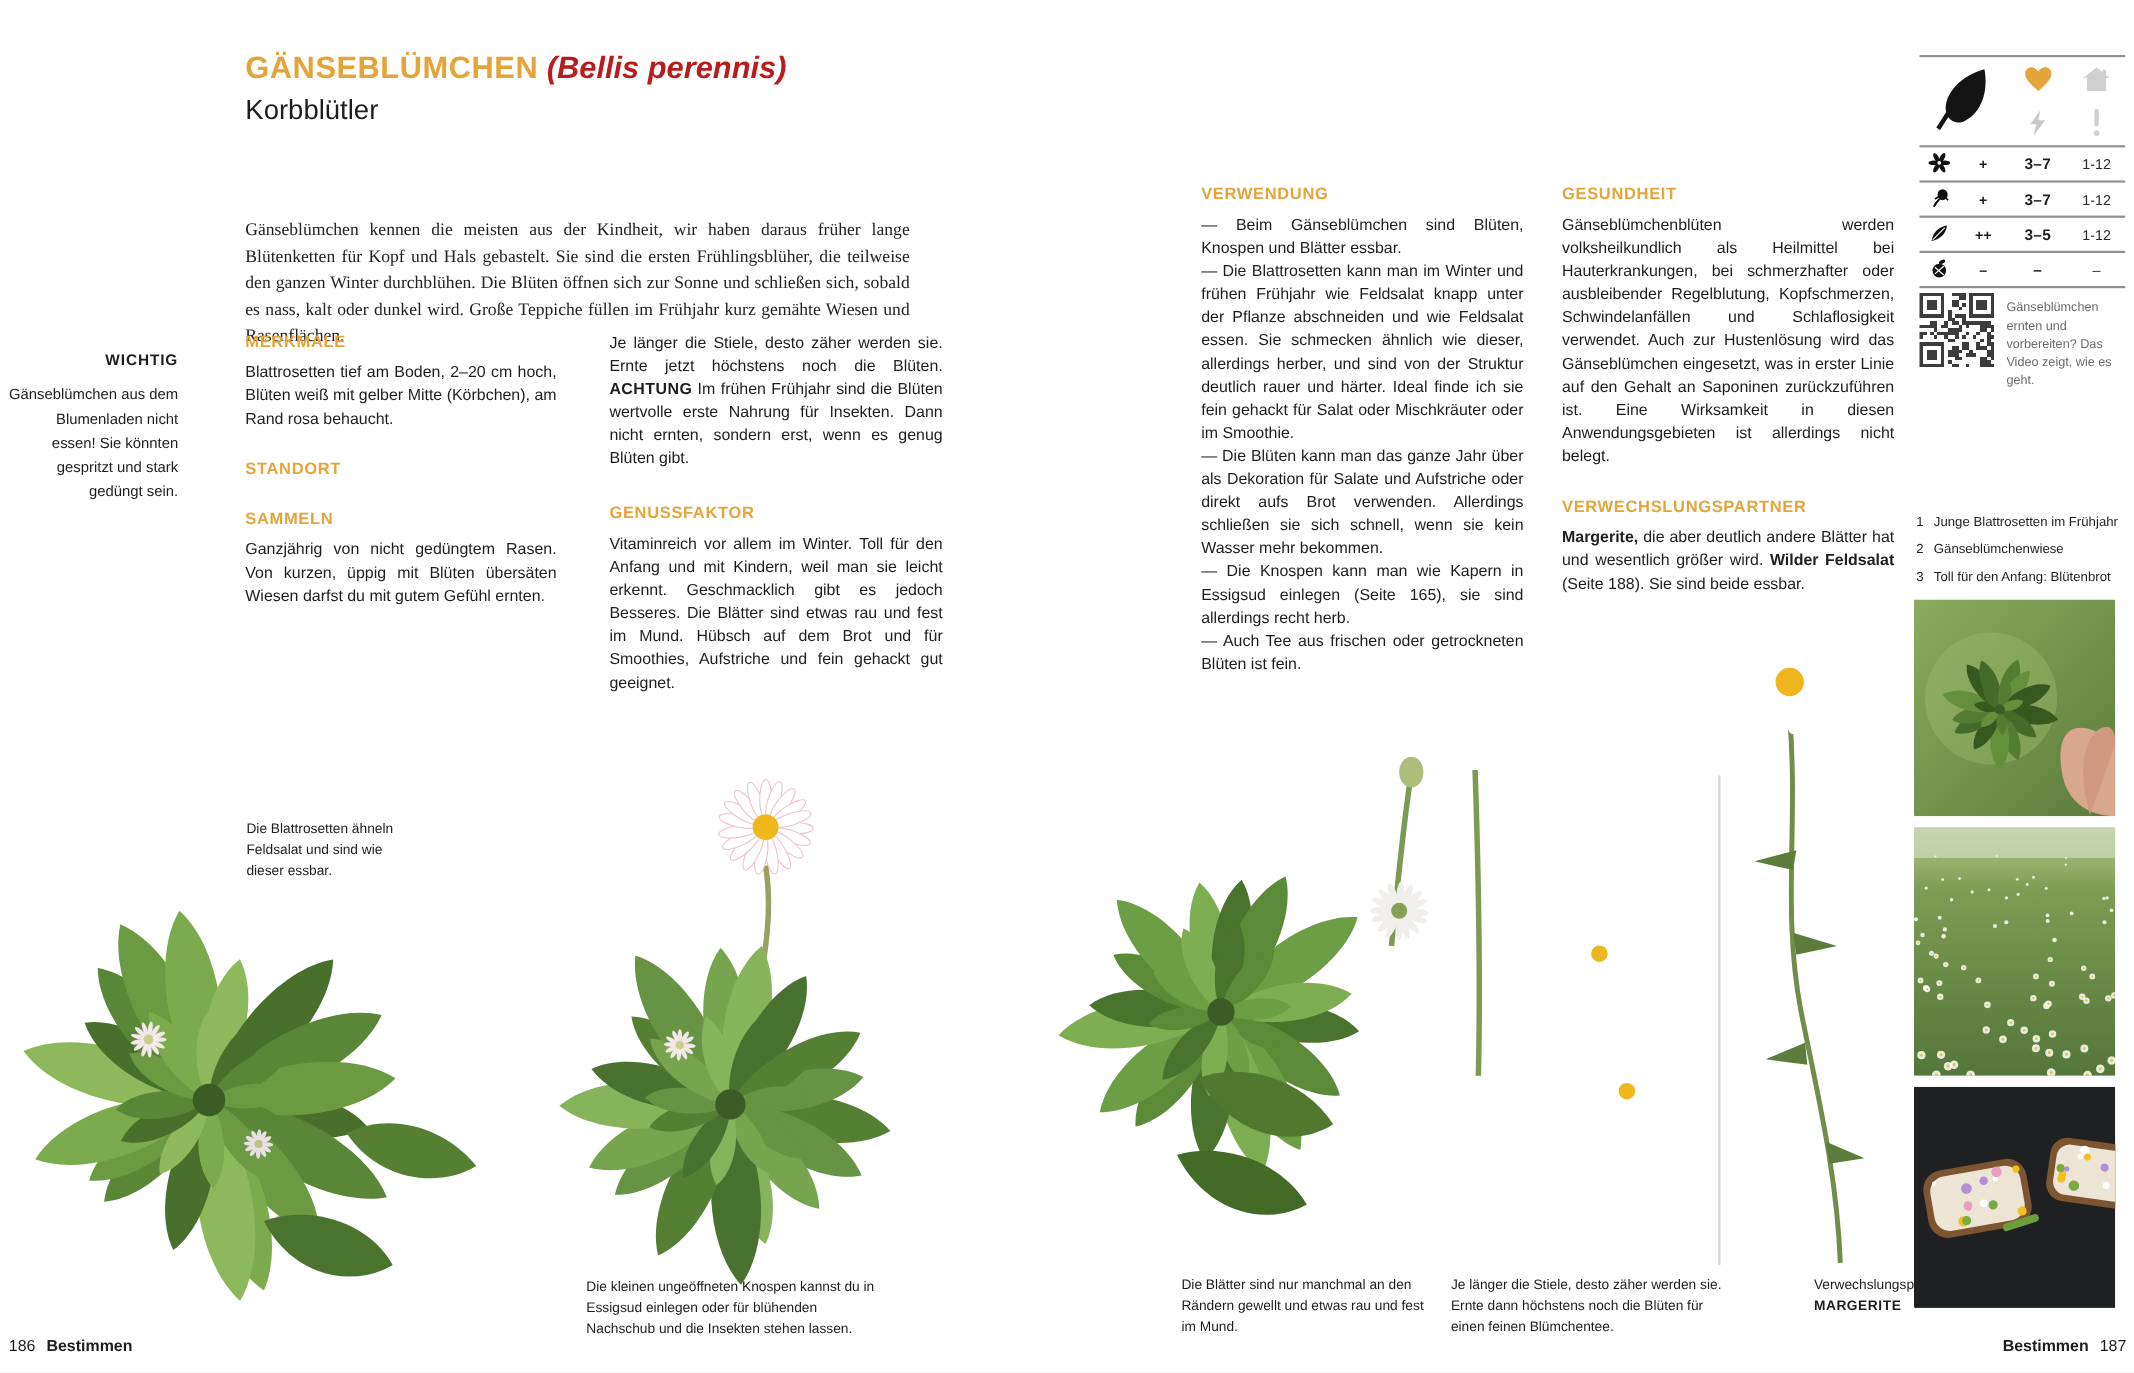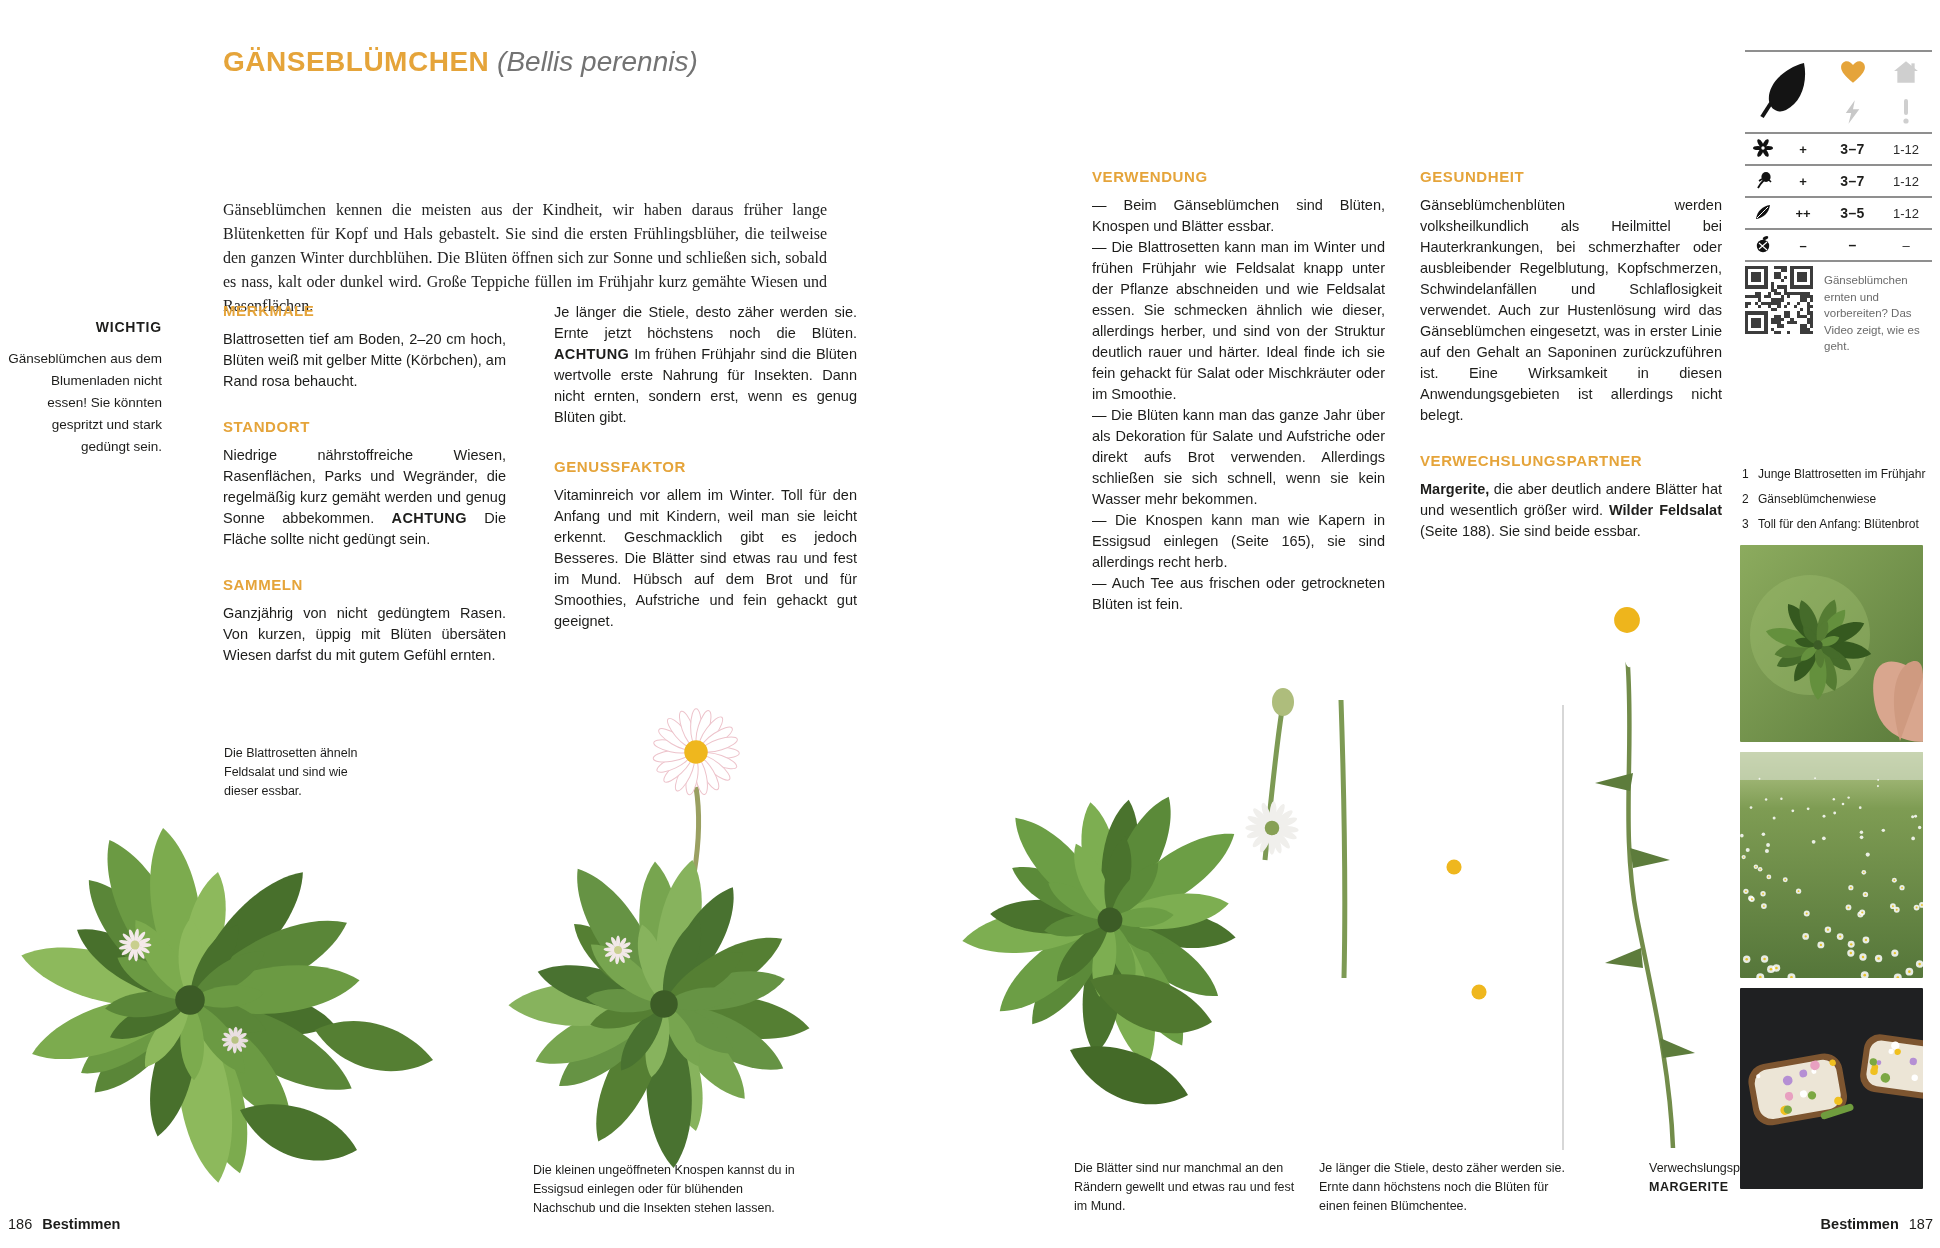--- a/index.html
+++ b/index.html
@@ -4,21 +4,21 @@
 <style>
   html,body{margin:0;padding:0;background:#e8e8e8;}
   .spread{position:relative;width:1940px;height:1248px;background:#ffffff;overflow:hidden;
           font-family:"Liberation Sans",sans-serif;color:#1d1d1b;}
   .abs{position:absolute;}
 
   
   h1,h2,h3,p{margin:0;padding:0;font-weight:normal;}
   .title-line{font-size:28px;line-height:1.15;}
   .title-main{color:var(--accent);font-weight:700;letter-spacing:.5px;}
-  .title-latin{font-style:italic;font-weight:400;color:#737373;}
+  .title-latin{font-style:italic;font-weight:700;color:#b91c1c;}
   .title-family{font-size:25px;margin-top:8px;}
 
   .intro{width:604px;font-family:"Liberation Serif",serif;font-size:16px;line-height:24px;
          text-align:justify;color:#222;}
 
   .margin-note{width:154px;font-size:13.5px;line-height:22px;}
   .margin-note .mn-title{font-weight:700;font-size:14px;letter-spacing:.8px;margin-bottom:10px;}
 
   .col{font-size:14.5px;line-height:21px;text-align:justify;}
   .col .sec{margin-bottom:24px;}
@@ -59,37 +59,37 @@
 </head>
 <body>
 
 <div class="spread" style="--accent:#e5a43a;">
 
   <header class="abs" style="left:223px;top:46px;">
     <h1 class="title-line">
       <span class="title-main">GÄNSEBLÜMCHEN</span>
       <span class="title-latin">(Bellis perennis)</span>
     </h1>
+    <h2 class="title-family">Korbblütler</h2>
   </header>
 
   <p class="intro abs" style="left:223px;top:198px;">Gänseblümchen kennen die meisten aus der Kindheit, wir haben daraus früher lange Blütenketten für Kopf und Hals gebastelt. Sie sind die ersten Frühlingsblüher, die teilweise den ganzen Winter durchblühen. Die Blüten öffnen sich zur Sonne und schließen sich, sobald es nass, kalt oder dunkel wird. Große Teppiche füllen im Frühjahr kurz gemähte Wiesen und Rasenflächen.</p>
 
   <aside class="margin-note abs" style="left:8px;top:316px;text-align:right;">
     <div class="mn-title">WICHTIG</div>
     <p>Gänseblümchen aus dem Blumenladen nicht essen! Sie könnten gespritzt und stark gedüngt sein.</p>
   </aside>
 
   <div class="col abs" style="left:223px;top:300px;width:283px;">
     <div class="sec">
       <h3 class="sec-title">MERKMALE</h3>
       <p>Blattrosetten tief am Boden, 2–20 cm hoch, Blüten weiß mit gelber Mitte (Körbchen), am Rand rosa behaucht.</p>
     </div>
     <div class="sec">
       <h3 class="sec-title">STANDORT</h3>
-      <p><span>Niedrige nährstoffreiche Wiesen, Rasenflächen, Parks und Wegränder, die regelmäßig kurz gemäht werden und genug Sonne abbekommen. </span><span class="warn">ACHTUNG</span><span>  Die Fläche sollte nicht gedüngt sein.</span></p>
     </div>
     <div class="sec">
       <h3 class="sec-title">SAMMELN</h3>
       <p>Ganzjährig von nicht gedüngtem Rasen. Von kurzen, üppig mit Blüten übersäten Wiesen darfst du mit gutem Gefühl ernten.</p>
     </div>
   </div>
 
   <div class="col abs" style="left:554px;top:302px;width:303px;">
     <div class="sec" style="margin-bottom:28px;">
       <p><span>Je länger die Stiele, desto zäher werden sie. Ernte jetzt höchstens noch die Blüten. </span><span class="warn">ACHTUNG</span><span>  Im frühen Frühjahr sind die Blüten wertvolle erste Nahrung für Insekten. Dann nicht ernten, sondern erst, wenn es genug Blüten gibt.</span></p>

